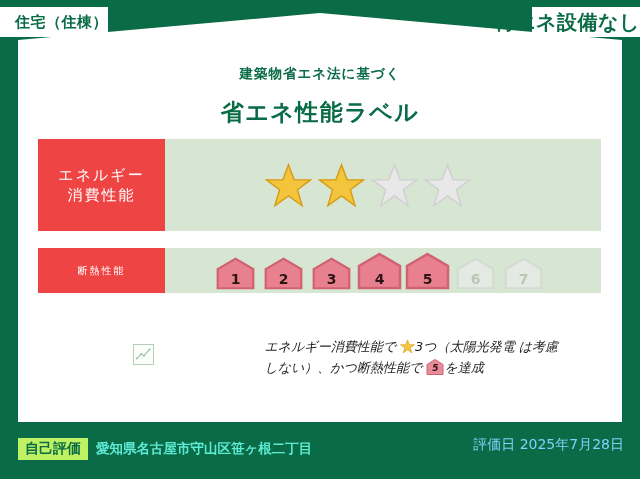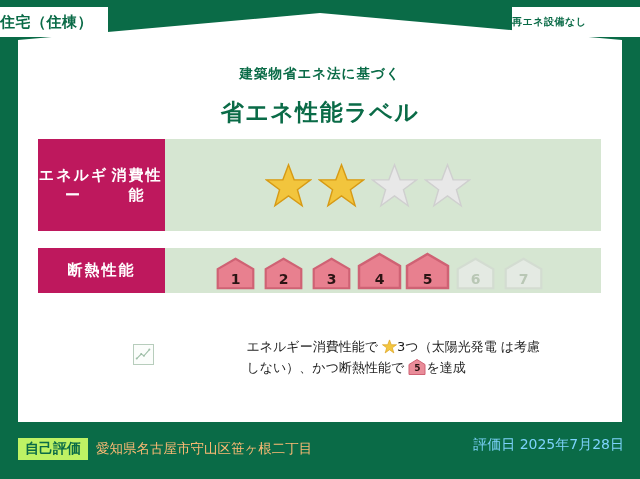--- a/index.html
+++ b/index.html
@@ -21,52 +21,52 @@
     background:#ffffff;
     clip-path:polygon(0% 6.6%, 50% 0%, 100% 6.6%, 100% 100%, 0% 100%);
   }
 
   
   .badge{
     position:absolute;
     background:#ffffff;
     color:#0a6b47;
     font-weight:bold;
-    display:flex;align-items:center;justify-content:flex-start;
+    display:flex;align-items:center;justify-content:flex-end;
     letter-spacing:.5px;
     white-space:nowrap;
   }
   #badge-left{left:0;top:7px;width:108px;height:30px;font-size:15px;}
-  #badge-right{right:0;top:7px;width:128px;height:30px;font-size:10px;}
+  #badge-right{right:0;top:7px;width:108px;height:30px;font-size:20px;}
 
   
   .title-wrap{
     position:absolute;left:0;top:57px;width:640px;
     text-align:center;color:#0a6b47;
   }
   .title-sub{font-size:13.5px;font-weight:bold;letter-spacing:1px;margin-top:8px;}
   .title-main{font-size:23px;font-weight:bold;letter-spacing:1.5px;margin-top:14px;}
 
   
   .row{
     position:absolute;left:38px;width:563px;
     background:#d6e6d2;
     display:flex;align-items:stretch;
   }
   #row-energy{top:139px;height:92px;}
   #row-insulation{top:248px;height:45px;}
 
   .row-label{
-    background:#be185d;color:#ffffff;font-weight:bold;
-    display:flex;flex-direction:row;align-items:center;justify-content:center;
+    background:#ef4444;color:#ffffff;font-weight:normal;
+    display:flex;flex-direction:column;align-items:center;justify-content:center;
     text-align:center;flex:0 0 127px;
     letter-spacing:2px;line-height:1.35;
   }
   #row-energy .row-label{font-size:15px;}
-  #row-insulation .row-label{font-size:15px;}
+  #row-insulation .row-label{font-size:10px;}
 
   .row-value{flex:1;display:flex;align-items:center;}
 
   
   .stars{display:flex;align-items:center;gap:6px;padding-left:100px;}
   .star{width:47px;height:47px;display:block;}
 
   
   .houses{display:flex;align-items:flex-end;gap:3px;padding-left:48px;}
   .house{position:relative;display:block;}
@@ -90,22 +90,23 @@
   #zeh-icon{
     width:21px;height:21px;border:1px solid #b7cdbc;
     box-sizing:border-box;display:block;
     background:#fbfdfb;
   }
   #zeh-text-mark{
     font-size:16px;font-weight:bold;color:#ffffff;letter-spacing:.5px;
     white-space:nowrap;
   }
   #zeh-desc{
-    margin-left:16px;font-size:13px;color:#1d1d1d;line-height:1.65;
+    margin-left:34px;font-size:13px;color:#1d1d1d;line-height:1.65;
     max-width:300px;
+    font-style:italic;
   }
   .inline-star{display:inline-block;vertical-align:-3px;width:15px;height:15px;}
   .inline-house{
     display:inline-block;vertical-align:-3px;position:relative;
     width:18px;height:16px;
   }
   .inline-house svg{display:block;}
   .inline-house b{
     position:absolute;left:0;right:0;bottom:0px;text-align:center;
     font-size:9px;color:#2b1414;font-weight:bold;
@@ -113,21 +114,21 @@
 
   
   #footer-left{
     position:absolute;left:18px;top:438px;
     display:flex;align-items:center;gap:8px;
   }
   #self-eval{
     background:#bef264;color:#0a6b47;font-weight:bold;
     font-size:14px;padding:2px 7px;white-space:nowrap;
   }
-  #address{color:#fdba74;font-size:13.5px;white-space:nowrap;}
+  #address{color:#5eead4;font-size:13.5px;white-space:nowrap;font-weight:bold;}
 
   #footer-right{
     position:absolute;right:16px;top:436px;text-align:right;
   }
   #eval-date{color:#7dd3fc;font-size:14px;white-space:nowrap;}
   #label-id{
     color:#9fc4b0;font-size:9.5px;margin-top:3px;
     font-family:"DejaVu Sans Mono","Liberation Mono",monospace;
     white-space:nowrap;
   }

